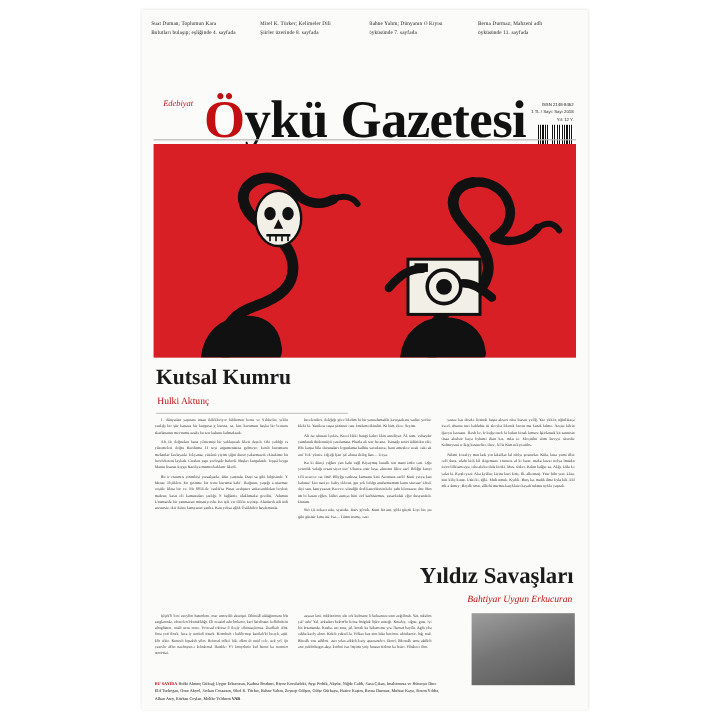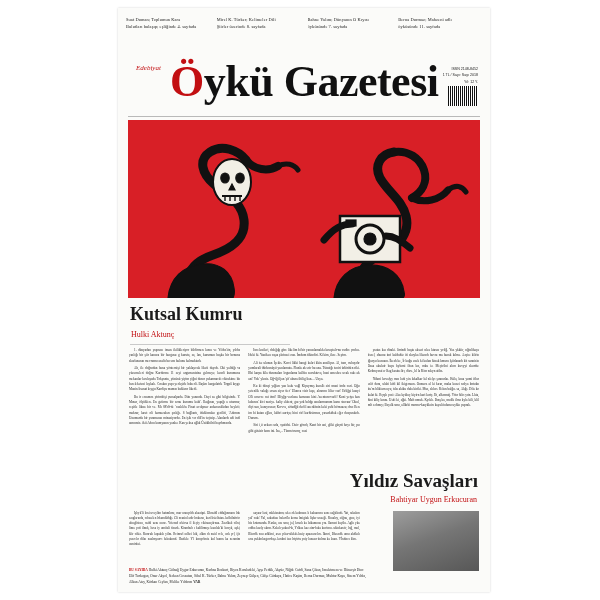--- a/index.html
+++ b/index.html
@@ -41,21 +41,21 @@
     font-size: 4.4px;
     line-height: 1.65;
     color: #1a1a1a;
     letter-spacing: 0.1px;
   }
   .teaser .t-line { display: block; white-space: nowrap; overflow: hidden; }
   
   .masthead {
     position: absolute;
     left: 0;
-    top: 42px;
+    top: 60px;
     width: 100%;
     height: 68px;
   }
   .kicker {
     position: absolute;
     left: 18px;
     top: 14px;
     font-size: 7px;
     color: #c20f12;
     font-style: italic;
@@ -172,20 +172,21 @@
     font-family: "Liberation Serif", serif;
   }
   .byline2 {
     position: absolute;
     right: 13px;
     top: 487px;
     font-size: 8px;
     color: #c20f12;
     text-align: right;
     font-family: "Liberation Serif", serif;
+    font-style: italic;
   }
   
   .lower {
     position: absolute;
     left: 11px;
     top: 503px;
     width: 350px;
     height: 52px;
     display: flex;
     gap: 8px;

